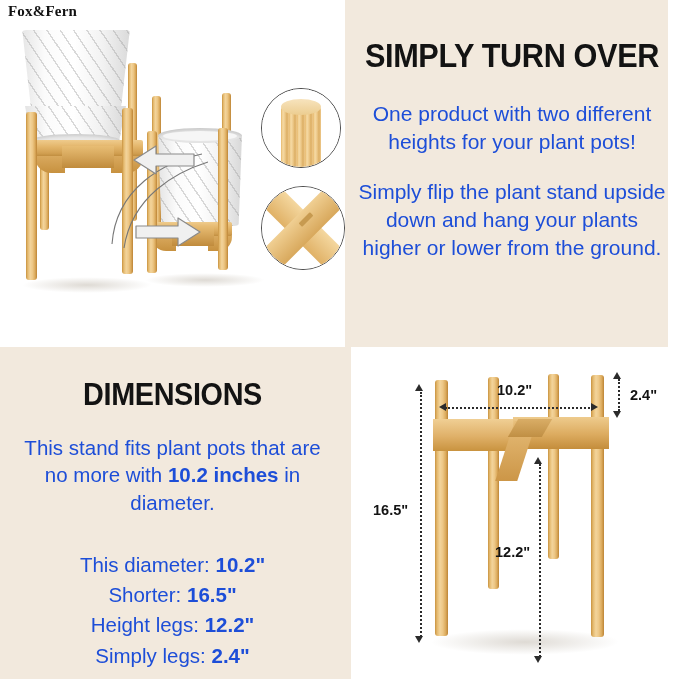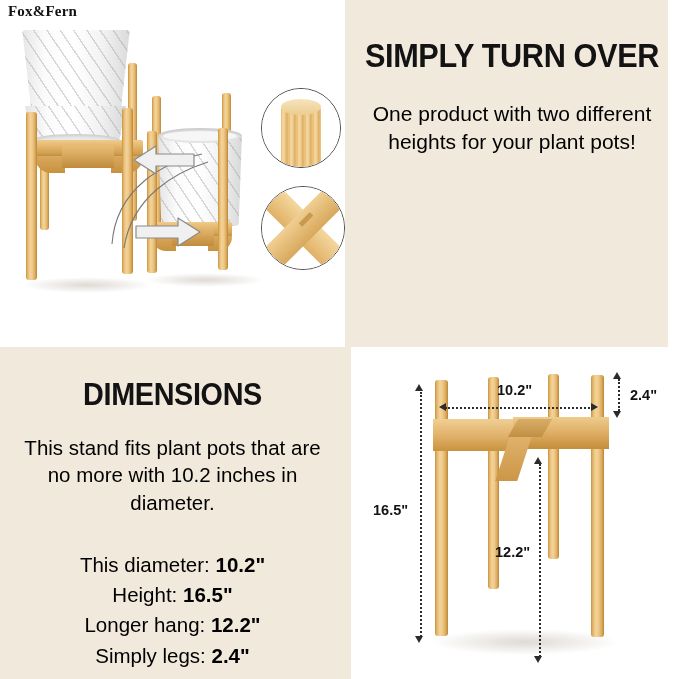--- a/index.html
+++ b/index.html
@@ -54,25 +54,25 @@
     font-weight: 700;
     color: #131313;
     letter-spacing: -0.4px;
     transform: scaleX(.93);
     transform-origin: center;
     text-align: center;
     line-height: 1;
   }
   .bodytext {
     font-family: "Liberation Sans", sans-serif;
-    color: #000000;
+    color: #1d4ed8;
     text-align: center;
     line-height: 1.33;
   }
-  .bodytext b { font-weight: 400; text-align: center; }
+  .bodytext b { font-weight: 700; text-align: center; }
 
   #turnover-title { font-size: 33px; margin: 39px 0 0 0; }
   #turnover-p1 { font-size: 21px; margin: 28px 22px 0 22px; }
   #turnover-p2 { font-size: 21px; margin: 22px 12px 0 12px; }
 
   #dims-title { font-size: 31px; margin: 32px 0 0 0; }
   #dims-intro { font-size: 20.5px; margin: 24px 14px 0 14px; }
   #dims-list  { font-size: 20.5px; margin: 34px 10px 0 10px; line-height: 1.48; }
   #dims-list .dim-row span.val { font-weight: 700; }
 
@@ -257,40 +257,41 @@
         <div style="position:absolute; left:36px; top:30px; width:16px; height:5px;
                     background:#c79a50; border-radius:1px; transform:rotate(-45deg);"></div>
       </div>
 
     </div>
   </div>
 
   <div class="quad" id="quad-turnover">
     <h1 class="heading" id="turnover-title">SIMPLY TURN OVER</h1>
     <p class="bodytext" id="turnover-p1">One product with two different heights for your plant pots!</p>
+    <p class="bodytext" id="turnover-p2">Simply flip the plant stand upside down and hang your plants higher or lower from the ground.</p>
   </div>
 
   <div class="quad" id="quad-dims">
     <h1 class="heading" id="dims-title">DIMENSIONS</h1>
 
     <p class="bodytext" id="dims-intro">
       <span>This stand fits plant pots that are no more with </span><b>10.2 inches</b><span> in diameter.</span>
     </p>
 
     <div class="bodytext" id="dims-list">
       <div class="dim-row">
         <span>This diameter:</span>
         <span class="val">10.2"</span>
       </div>
       <div class="dim-row">
-        <span>Height:</span>
+        <span>Shorter:</span>
         <span class="val">16.5"</span>
       </div>
       <div class="dim-row">
-        <span>Longer hang:</span>
+        <span>Height legs:</span>
         <span class="val">12.2"</span>
       </div>
       <div class="dim-row">
         <span>Simply legs:</span>
         <span class="val">2.4"</span>
       </div>
     </div>
   </div>
 
   <div class="quad" id="quad-diagram">

